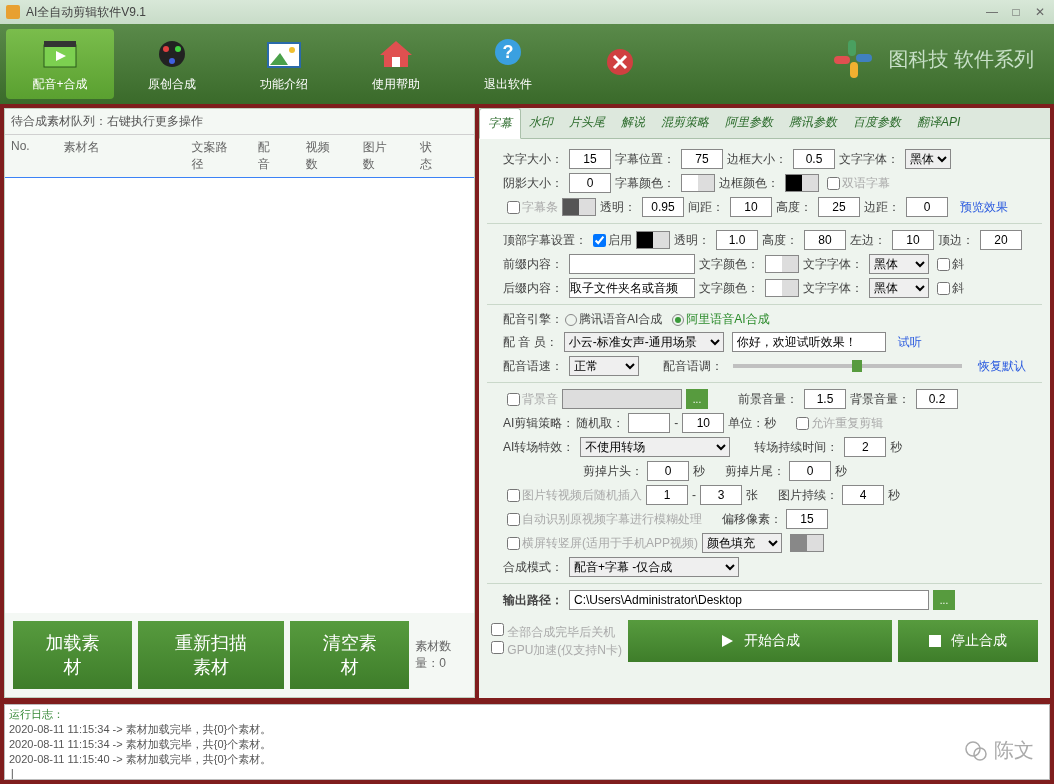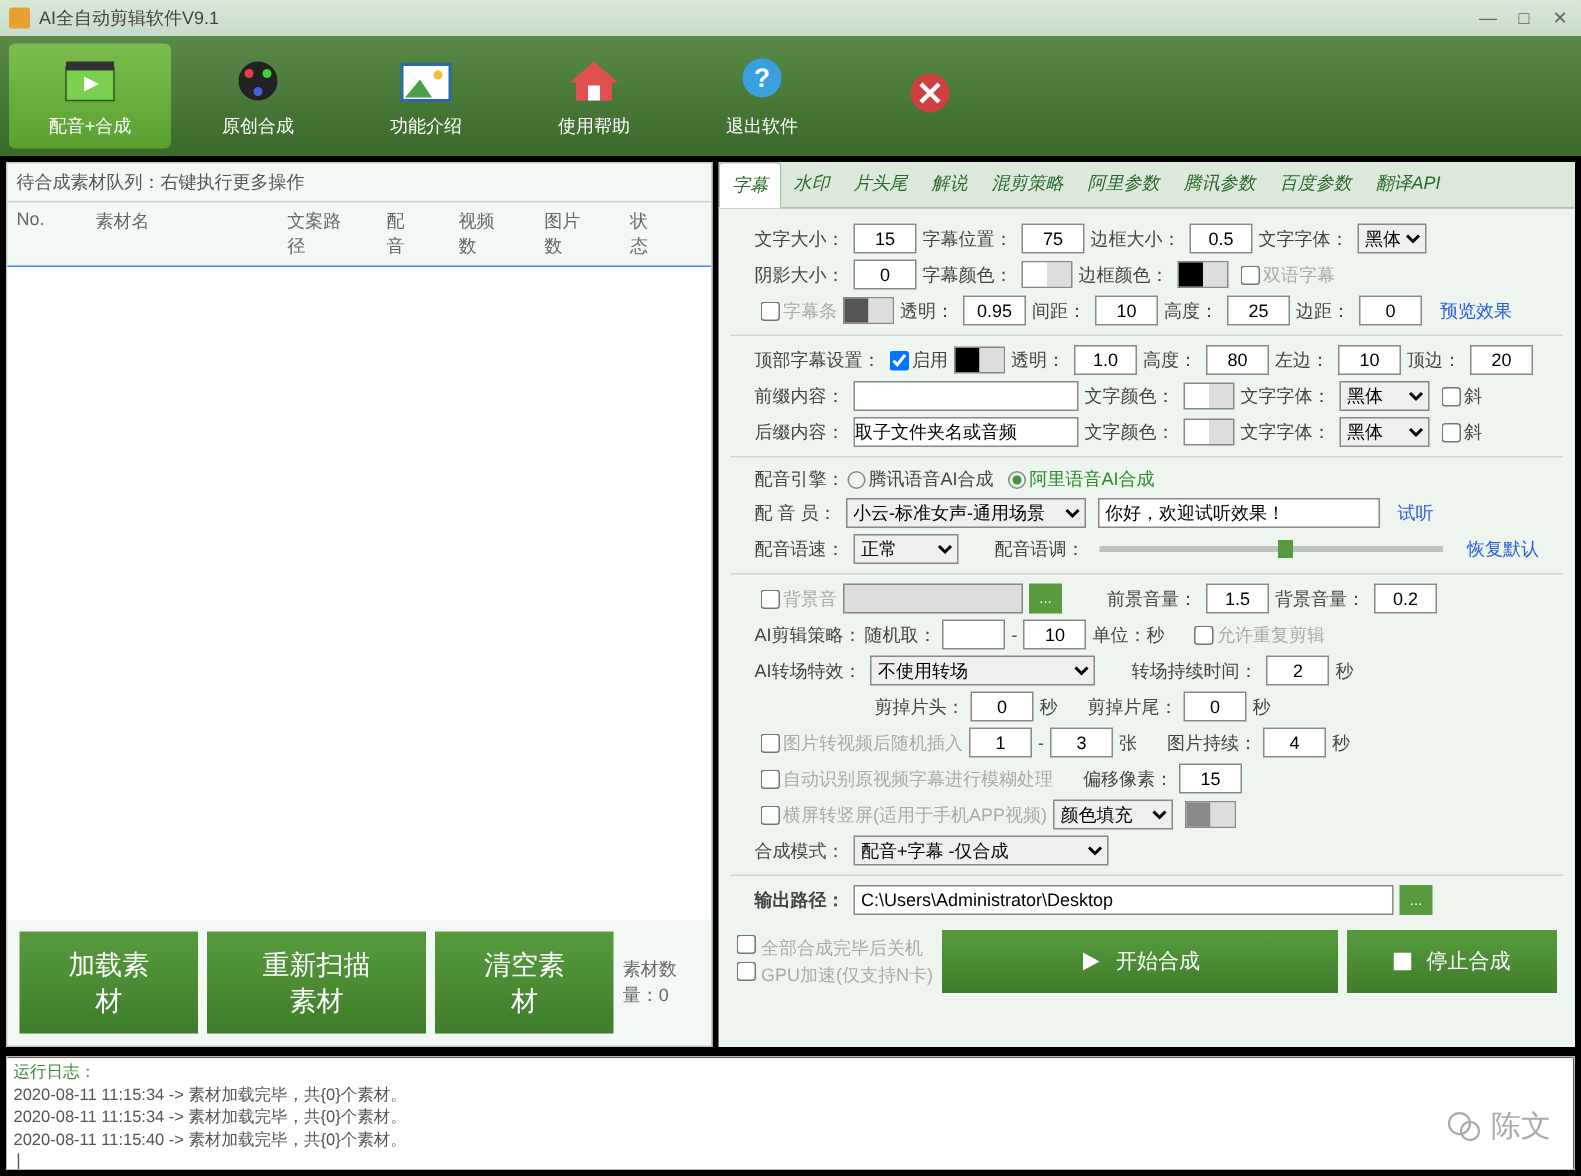--- a/index.html
+++ b/index.html
@@ -1,17 +1,17 @@
 <!DOCTYPE html>
 <html><head>
 <meta charset="utf-8">
 <style>
 * { box-sizing: border-box; margin: 0; padding: 0; font-family: "Microsoft YaHei", sans-serif; }
 body { background: #f0f0f0; width: 1054px; height: 784px; overflow: hidden; font-size: 12px; }
-.window { width: 1054px; height: 784px; background: #000000; display: flex; flex-direction: column; }
+.window { width: 1054px; height: 784px; background: #7f1d1d; display: flex; flex-direction: column; }
 .titlebar { height: 24px; background: linear-gradient(#d8e8d8,#c8dcc8); display: flex; align-items: center; padding: 0 6px; color: #444; font-size: 12px; }
 .titlebar .icon { width:14px; height:14px; background:#e8a030; margin-right:6px; border-radius:2px; }
 .titlebar .spacer { flex:1; }
 .titlebar .winbtn { width:16px; height:14px; margin-left:8px; color:#666; text-align:center; cursor:pointer; }
 .toolbar { height: 80px; background: linear-gradient(#5a8a4a,#3a6a2a); display:flex; align-items:center; padding:0 6px; position:relative; }
 .toolbtn { width:108px; height:70px; display:flex; flex-direction:column; align-items:center; justify-content:center; color:#fff; cursor:pointer; margin-right:4px; border-radius:4px; }
 .toolbtn.active { background: linear-gradient(#7abd4c,#5aa030); }
 .toolbtn .icon { width:40px; height:36px; display:flex; align-items:center; justify-content:center; }
 .toolbtn .lbl { margin-top:4px; font-size:12px; }
 .logo-area { position:absolute; right:20px; top:10px; display:flex; align-items:center; }
@@ -25,21 +25,21 @@
 .gbtn { background:linear-gradient(#579b3e,#3e7d2a); color:#fff; border:none; padding:10px 32px; cursor:pointer; font-size:18px; }
 .left-foot .count { margin-left:auto; color:#666; font-size:12px; }
 .right-pane { flex:1; display:flex; flex-direction:column; }
 .tabs { display:flex; background:#dde8dd; border-bottom:1px solid #aac0aa;font-style:italic; }
 .tab { padding:6px 8px; font-size:12px; color:#2a6a2a; cursor:pointer; }
 .tab.active { background:#fff; border:1px solid #aac0aa; border-bottom:1px solid #fff; border-radius:3px 3px 0 0; margin-bottom:-1px; }
 .panel { flex:1; background:#eef4ee; padding:6px 8px; overflow:auto; }
 .row { display:flex; align-items:center; margin:4px 16px; font-size:12px; color:#444; white-space:nowrap; }
 .row .lbl { margin-right:2px; }
 .row input[type=text] { width:42px; height:20px; text-align:center; border:1px solid #888; margin:0 4px; font-size:12px; }
-.row input.wide { width:150px; text-align:left; }
+.row input.wide { width:126px; text-align:left; }
 .row input.wider { width:260px; text-align:left; padding:0 4px; }
 .row select { height:20px; border:1px solid #888; font-size:12px; margin:0 4px; }
 .row .colorbox { width:34px; height:18px; border:1px solid #888; display:inline-flex; margin:0 4px; }
 .row .cb { width:16px; height:16px; background:#000; }
 .row .cw { width:16px; height:16px; background:#fff; }
 .row input[type=checkbox] { margin:0 2px 0 4px; vertical-align:middle; }
 .link { color:#2a5adf; cursor:pointer; margin-left:8px; }
 .hr { border-top:1px solid #cad8ca; margin:6px 0; }
 .radio-g { display:inline-flex; align-items:center; margin-right:10px; }
 .radio-g .circ { width:12px; height:12px; border:1px solid #888; border-radius:50%; margin-right:2px; display:inline-flex; align-items:center; justify-content:center; }
@@ -120,20 +120,29 @@
     </div>
     <div class="toolbtn">
       <div class="icon">
           <svg width="40" height="34">
             <circle cx="20" cy="17" r="13" fill="#d04040"></circle>
             <path d="M14 11 L26 23 M26 11 L14 23" stroke="#fff" stroke-width="3"></path>
           </svg>
         </div>
       <div class="lbl"></div>
     </div>
+    <div class="logo-area">
+      <svg width="50" height="50">
+          <rect x="20" y="6" width="8" height="16" rx="4" fill="#4aa060"></rect>
+          <rect x="6" y="22" width="16" height="8" rx="4" fill="#e05050"></rect>
+          <rect x="22" y="28" width="8" height="16" rx="4" fill="#f0b030"></rect>
+          <rect x="28" y="20" width="16" height="8" rx="4" fill="#4080c0"></rect>
+        </svg>
+      <span style="color:#c8e0c8;font-size:20px;margin-left:10px">图科技 软件系列</span>
+    </div>
   </div>
 
   <div class="main">
     <div class="left-pane">
       <div class="left-head">待合成素材队列：右键执行更多操作</div>
       <div class="left-cols">
         <span style="width:30px">No.</span>
         <span style="width:130px">素材名</span>
         <span>文案路径</span>
         <span>配音</span>
@@ -260,21 +269,21 @@
               <span>腾讯语音AI合成</span>
             </span>
           <span class="radio-g sel">
               <span class="circ"></span>
               <span style="color:#2a8a2a">阿里语音AI合成</span>
             </span>
         </div>
         <div class="row">
           <span class="lbl">配 音 员：</span>
           <select style="width:160px"><option>小云-标准女声-通用场景</option></select>
-          <input type="text" class="wide" style="width: 188px; text-align: left; padding: 0px 4px;" value="你好，欢迎试听效果！">
+          <input type="text" class="wide" style="width: 154px; text-align: left; padding: 0px 4px;" value="你好，欢迎试听效果！">
           <span class="link">试听</span>
         </div>
         <div class="row">
           <span class="lbl">配音语速：</span>
           <select style="width:70px"><option>正常</option></select>
           <span class="lbl" style="margin-left:20px">配音语调：</span>
           <div class="slider">
               <div class="thumb" style="left:52%"></div>
             </div>
           <span class="link">恢复默认</span>

